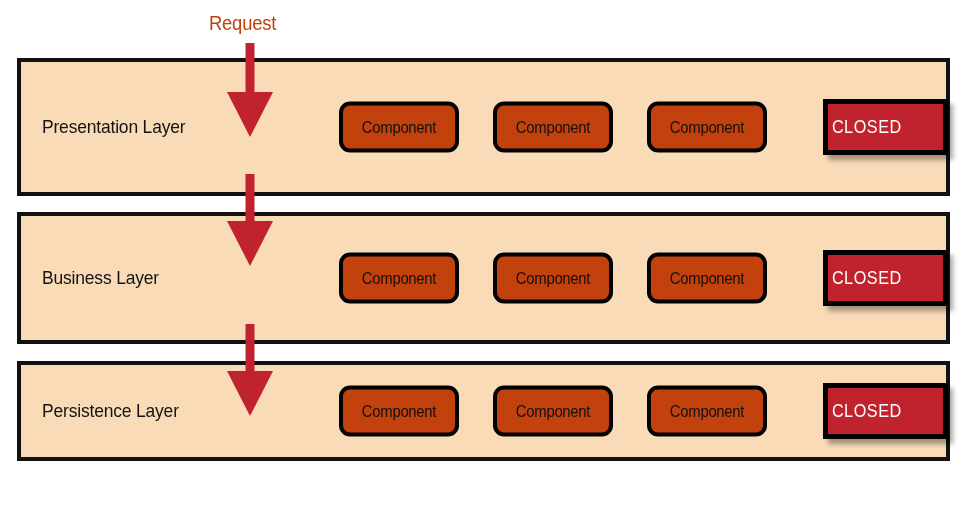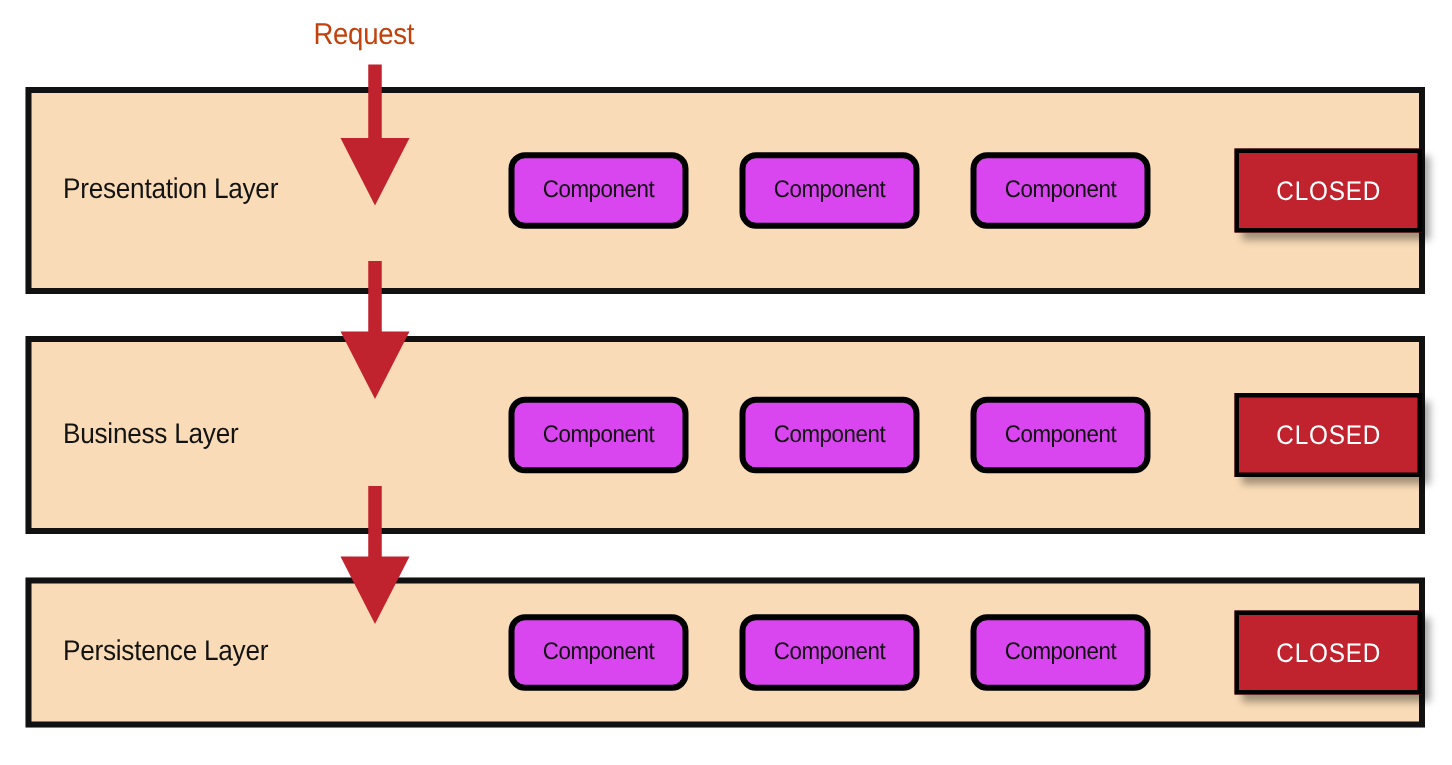--- a/index.html
+++ b/index.html
@@ -53,21 +53,21 @@
     top: 50%;
     transform: translateY(-50%);
     left: 318px;
     display: flex;
     gap: 34px;
   }
   .component {
     box-sizing: border-box;
     width: 120px;
     height: 51px;
-    background: #d946ef;
+    background: #c2410c;
     border: 4px solid #000000;
     border-radius: 11px;
     display: flex;
     align-items: center;
     justify-content: center;
     font-family: "Liberation Sans", sans-serif;
     font-size: 16px;
     color: #111111;
     letter-spacing: -0.3px;
   }
@@ -81,24 +81,23 @@
     position: absolute;
     top: 50%;
     transform: translateY(-50%);
     left: 802px;
   }
   .closed {
     box-sizing: border-box;
     width: 125px;
     height: 56px;
     background: #c0222e;
-    border: 3px solid #000000;
+    border: 5px solid #000000;
     display: flex;
     align-items: center;
-    justify-content: center;
     box-shadow: 5px 5px 5px rgba(0,0,0,0.35);
   }
   .closed span {
     font-family: "Liberation Sans", sans-serif;
     font-size: 18px;
     font-weight: 400;
     color: #ffffff;
     letter-spacing: 0.6px;
     display: inline-block;
     scale: 0.9 1;
@@ -180,21 +179,21 @@
       </div>
     </div>
 
     <div class="closed-wrap">
       <div class="closed">
         <span>CLOSED</span>
       </div>
     </div>
   </div>
 
-  <div class="layer" style="top:224px; height:132px;">
+  <div class="layer" style="top:212px; height:132px;">
     <div class="layer-label">Business Layer</div>
 
     <div class="components">
       <div class="component">
         <span>Component</span>
       </div>
       <div class="component">
         <span>Component</span>
       </div>
       <div class="component">
@@ -202,21 +201,21 @@
       </div>
     </div>
 
     <div class="closed-wrap">
       <div class="closed">
         <span>CLOSED</span>
       </div>
     </div>
   </div>
 
-  <div class="layer" style="top:361px; height:100px;margin-top:24px;">
+  <div class="layer" style="top:361px; height:100px;">
     <div class="layer-label">Persistence Layer</div>
 
     <div class="components">
       <div class="component">
         <span>Component</span>
       </div>
       <div class="component">
         <span>Component</span>
       </div>
       <div class="component">

